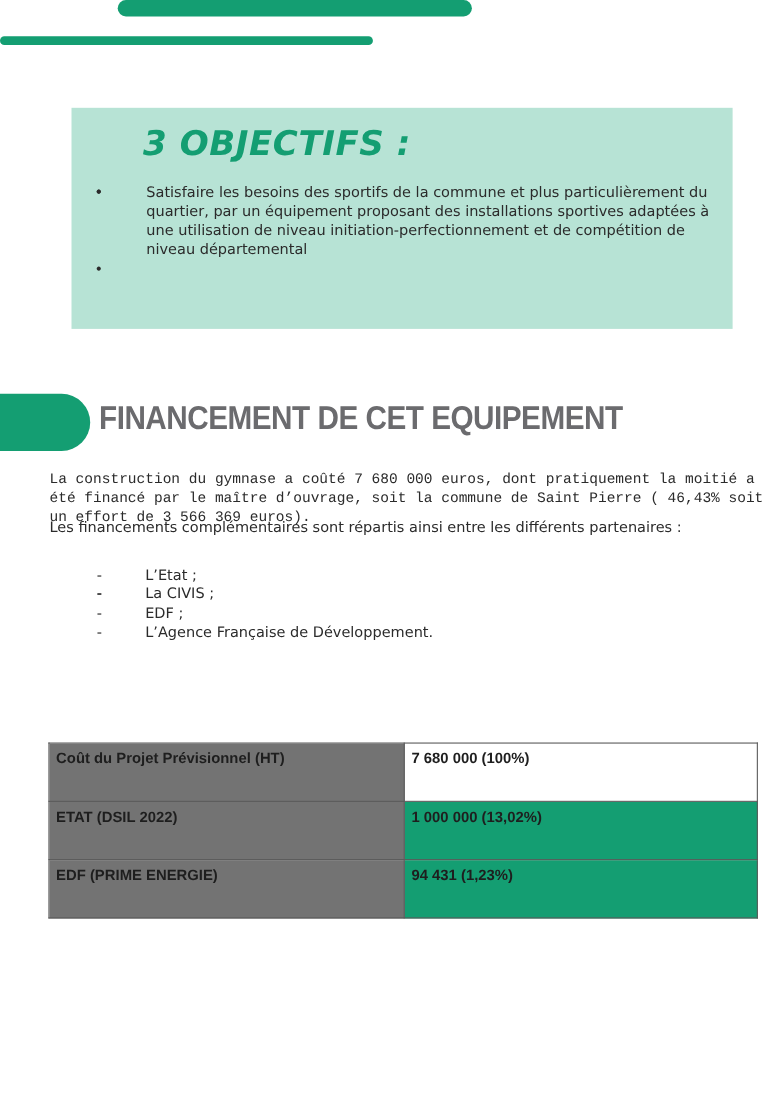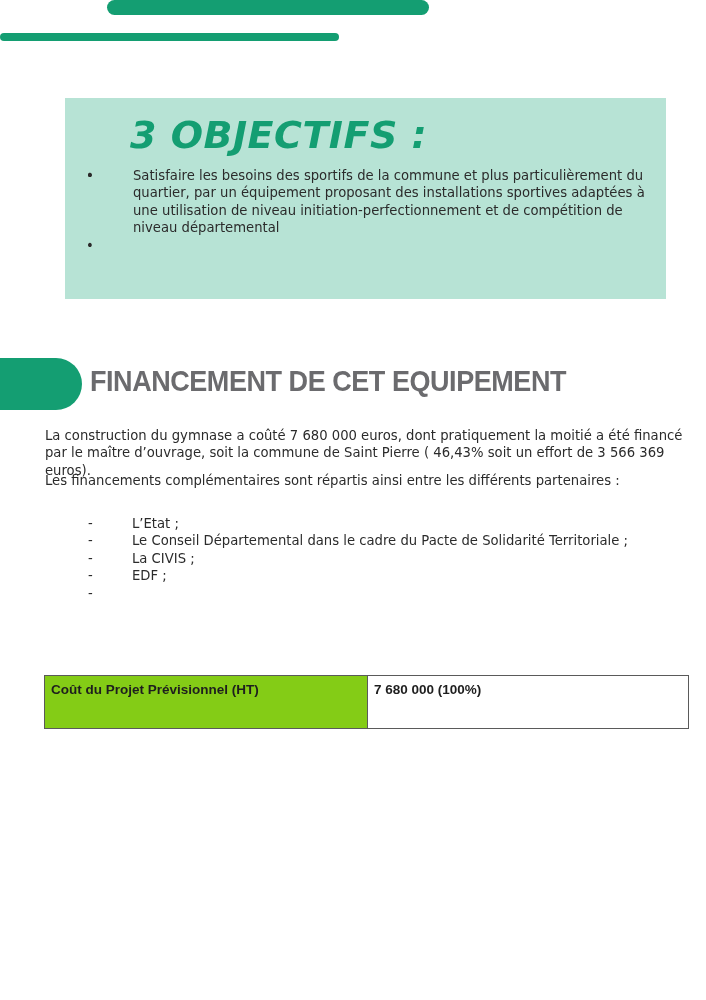--- a/index.html
+++ b/index.html
@@ -17,21 +17,21 @@
       position: absolute; left: 0px; top: 33px; width: 339px; height: 8px;
       background: #149e72; border-radius: 4px;
     }
     .obj-box {
       position: absolute; left: 65px; top: 98px; width: 601px; height: 201px;
       background: #b7e3d5;
     }
     .obj-title {
       position: absolute; left: 130px; top: 113px;
       font-family: "DejaVu Sans", sans-serif; font-weight: bold; font-style: italic;
-      font-size: 38px; color: #149e72; letter-spacing: 0.5px;
+      font-size: 31px; color: #149e72; letter-spacing: 0.5px;
     }
     .obj-list {
       position: absolute; left: 86px; top: 167px; width: 580px;
       margin: 0; padding: 0; list-style: none;
       font-size: 13.2px; line-height: 17.4px; color: #2b2b2b;
     }
     .obj-list li { position: relative; padding-left: 47px; }
     .obj-list .bullet { position: absolute; left: 0; top: 0; }
     .section-tab {
       position: absolute; left: 0; top: 358px; width: 82px; height: 52px;
@@ -40,39 +40,39 @@
     .section-title {
       position: absolute; left: 90px; top: 364px;
       font-family: "Liberation Sans", sans-serif; font-weight: bold;
       font-size: 30px; color: #6b6b6e; letter-spacing: -0.5px;
       transform: scaleX(0.9); transform-origin: left top; white-space: nowrap;
     }
     .para {
       position: absolute; left: 45px; width: 650px;
       font-size: 13.2px; line-height: 17.4px; color: #2b2b2b; margin: 0;
     }
-    .para1 { top: 427px; }
+    .para1 { top: 427px; font-family: Liberation Mono, monospace; }
     .para2 { top: 472px; }
     .dash-list {
       position: absolute; left: 88px; top: 515px; margin: 0; padding: 0; list-style: none;
       font-size: 13.2px; line-height: 17.4px; color: #2b2b2b;
     }
     .dash-list li { position: relative; padding-left: 44px; }
     .dash-list .dash { position: absolute; left: 0; top: 0; }
     table.fin {
       position: absolute; left: 44px; top: 675px; width: 645px;
       border-collapse: collapse; table-layout: fixed;
       font-family: "Liberation Sans", sans-serif; font-weight: bold;
       font-size: 13.5px; color: #1e1e1e;
     }
     table.fin td {
       border: 1.5px solid #5a5a5a; vertical-align: top;
       padding: 6px 6px 0 6px; height: 46px; line-height: 16px;
     }
-    table.fin td.c1 { width: 310px; background: #84cc16; }
+    table.fin td.c1 { width: 310px; background: #737373; }
     table.fin td.c2 { background: #149e72; }
     table.fin tr.first td.c2 { background: #ffffff; }
     table.fin tr.last td.c2 { border-bottom: none; border-right: none; }
   </style>
 </head>
 <body>
 
 <div class="bar-top"></div>
 <div class="bar-second"></div>
 
@@ -92,26 +92,34 @@
 </ul>
 
 <div class="section-tab"></div>
 <div class="section-title">FINANCEMENT DE CET EQUIPEMENT</div>
 
 <p class="para para1">La construction du gymnase a coûté 7 680 000 euros, dont pratiquement la moitié a été financé par le maître d’ouvrage, soit la commune de Saint Pierre ( 46,43% soit un effort de 3 566 369 euros).</p>
 <p class="para para2">Les financements complémentaires sont répartis ainsi entre les différents partenaires :</p>
 
 <ul class="dash-list">
   <li><span class="dash">-</span><span>L’Etat ;</span></li>
-  <li><span class="dash">-</span><span>Le Conseil Départemental dans le cadre du Pacte de Solidarité Territoriale ;</span></li>
+  <li><span class="dash">-</span></li>
   <li><span class="dash">-</span><span>La CIVIS ;</span></li>
   <li><span class="dash">-</span><span>EDF ;</span></li>
-  <li><span class="dash">-</span></li>
+  <li><span class="dash">-</span><span>L’Agence Française de Développement.</span></li>
 </ul>
 
 <table class="fin">
   <tbody>
       <tr class="first">
     <td class="c1">Coût du Projet Prévisionnel (HT)</td>
     <td class="c2">7 680 000 (100%)</td>
   </tr>
+  <tr>
+    <td class="c1">ETAT (DSIL 2022)</td>
+    <td class="c2">1 000 000 (13,02%)</td>
+  </tr>
+  <tr>
+    <td class="c1">EDF (PRIME ENERGIE)</td>
+    <td class="c2">94 431 (1,23%)</td>
+  </tr>
 </tbody>
   </table>
 
 </body></html>

